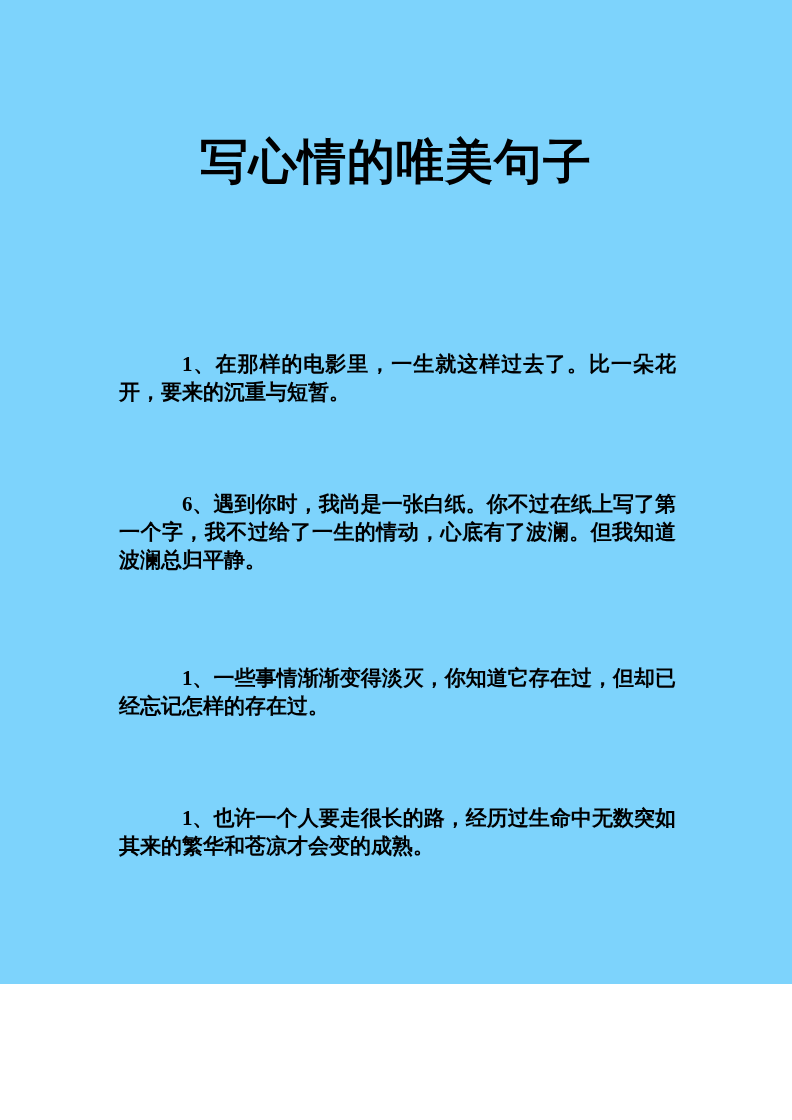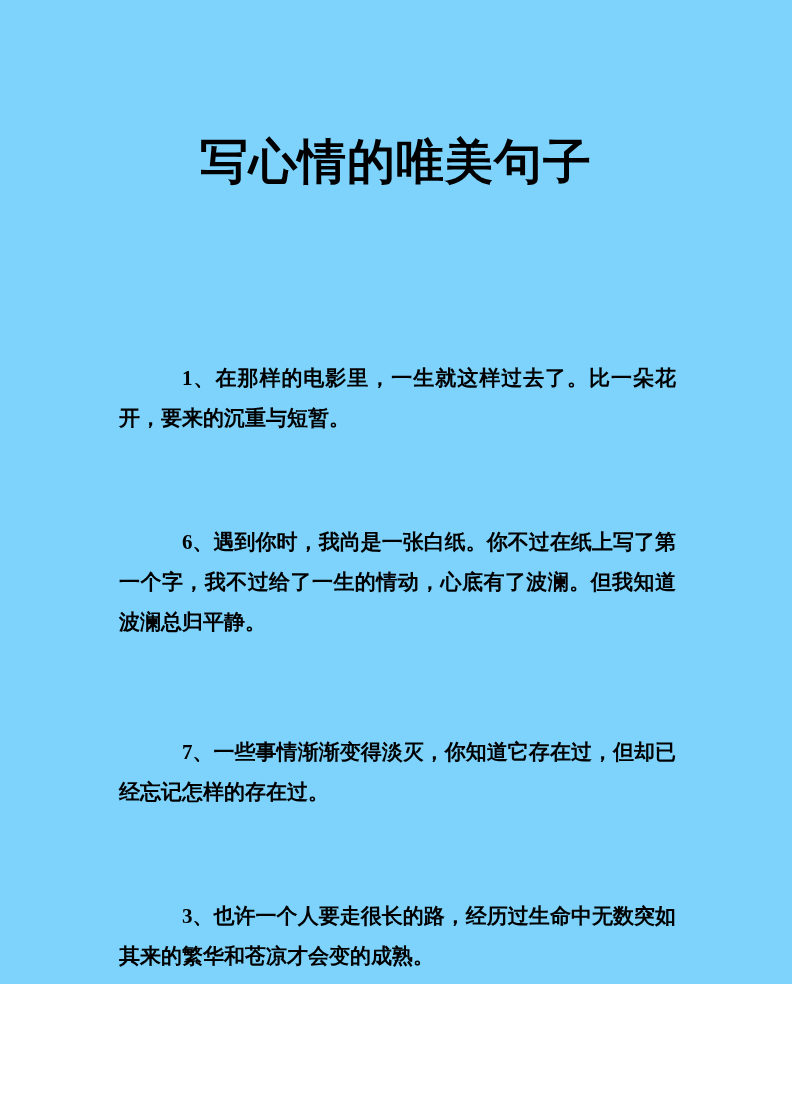--- a/index.html
+++ b/index.html
@@ -30,23 +30,23 @@
     letter-spacing: 1px;
     color: #000000;
   }
   .doc-body {
     position: absolute;
     top: 350px;
     left: 119px;
     width: 557px;
   }
   .doc-body p {
-    margin: 8px 0 84px 0;
+    margin: 0 0 84px 0;
     font-size: 21px;
-    line-height: 40px;
+    line-height: 28px;
     font-weight: 700;
     text-indent: 63px;
     text-align: justify;
     text-justify: inter-ideograph;
     color: #000000;
     word-break: break-all;
   }
   .doc-body p:nth-of-type(2) {
     margin-bottom: 90px;
   }
@@ -67,19 +67,19 @@
 </head>
 <body>
 
 <div class="page">
 
   <h1 class="doc-title">写心情的唯美句子</h1>
 
   <div class="doc-body">
     <p>1、在那样的电影里，一生就这样过去了。比一朵花开，要来的沉重与短暂。</p>
     <p>6、遇到你时，我尚是一张白纸。你不过在纸上写了第一个字，我不过给了一生的情动，心底有了波澜。但我知道波澜总归平静。</p>
-    <p>7、一些事情渐渐变得淡灭，你知道它存在过，但却已经忘记怎样的存在过。</p>
-    <p>3、也许一个人要走很长的路，经历过生命中无数突如其来的繁华和苍凉才会变的成熟。</p>
+    <p>1、一些事情渐渐变得淡灭，你知道它存在过，但却已经忘记怎样的存在过。</p>
+    <p>1、也许一个人要走很长的路，经历过生命中无数突如其来的繁华和苍凉才会变的成熟。</p>
   </div>
 
   <div class="page-number">1</div>
 
 </div>
 
 </body></html>

